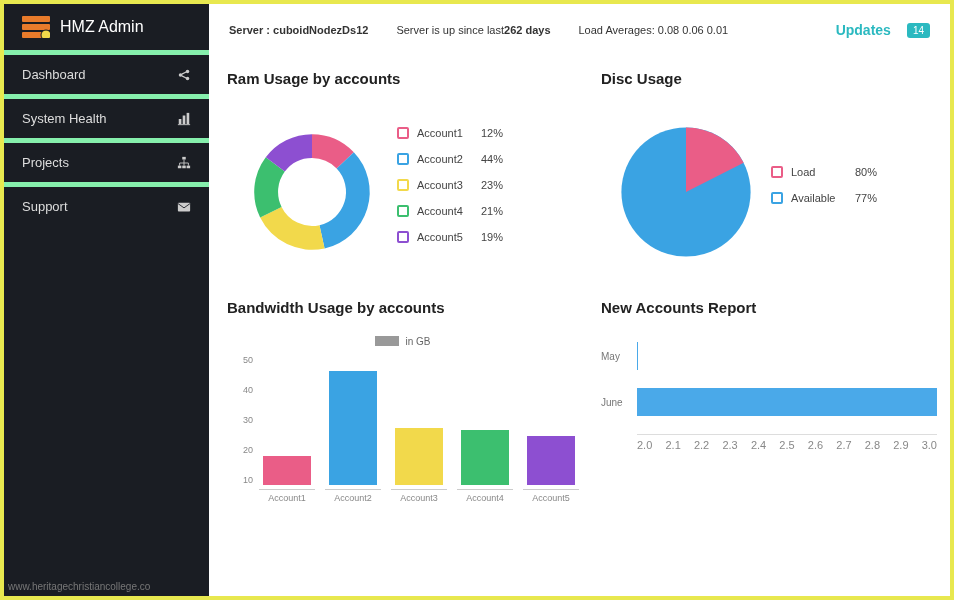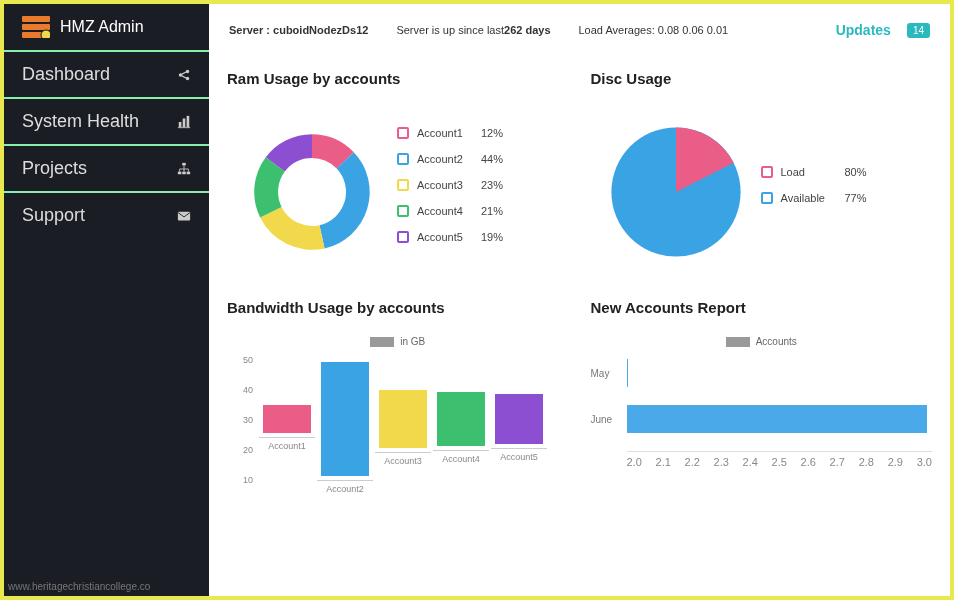--- a/index.html
+++ b/index.html
@@ -2,43 +2,43 @@
 <html><head>
 <meta charset="utf-8">
 <style>
 *{margin:0;padding:0;box-sizing:border-box;font-family:Arial,Helvetica,sans-serif}
 body{background:#fff;border:4px solid #e8e84f;width:954px;height:600px;overflow:hidden;position:relative}
 .sidebar{width:205px;height:100%;background:#1a1d23;float:left}
 .logo{display:flex;align-items:center;padding:12px 18px;color:#fff}
 .logo-icon{width:28px;height:22px;margin-right:10px;position:relative}
 .logo-icon svg{width:100%;height:100%}
 .logo-text{font-weight:normal;font-size:16px}
-.nav-item{display:flex;align-items:center;justify-content:space-between;padding:12px 18px;color:#ddd;font-size:18px;border-top:2px solid #86efac;cursor:pointer}
+.nav-item{display:flex;align-items:center;justify-content:space-between;padding:12px 18px;color:#ddd;font-size:13px;border-top:5px solid #86efac;cursor:pointer}
 .nav-icon{width:14px;height:14px;fill:#ccc}
 .main{margin-left:205px;height:100%;padding:0 18px 0 18px;overflow:hidden;background:#fff;position:relative}
 .topbar{display:flex;align-items:center;padding:18px 2px 14px 2px;font-size:11px;color:#333;border-bottom:none}
 .tb-item{margin-right:28px}
 .tb-item b{font-weight:bold}
 .tb-spacer{flex:1}
 .updates{color:#2bb9c0;font-weight:bold;font-size:14px}
 .badge{display:inline-block;background:#2bb9c0;color:#fff;border-radius:3px;padding:2px 6px;font-size:10px;margin-left:16px}
 .panels{display:grid;grid-template-columns:1fr 1fr;gap:22px;padding-top:18px}
 .panel-title{font-size:15px;font-weight:bold;color:#222;margin-bottom:20px}
 .donut-wrap,.pie-wrap{display:flex;align-items:center}
 .legend{font-size:11px;color:#444}
 .legend-row{display:flex;align-items:center;margin-bottom:14px}
 .sw{width:12px;height:12px;border:2px solid;border-radius:2px;margin-right:8px;background:#fff}
 .leg-lbl{width:64px}
 .leg-val{width:34px;text-align:left}
-.bar-chart{display:flex;align-items:center;height:150px;gap:2px;margin-left:32px;margin-top:0;position:relative}
+.bar-chart{display:flex;align-items:flex-end;height:150px;gap:10px;margin-left:32px;margin-top:0;position:relative}
 .bar-group{width:56px;display:flex;flex-direction:column;align-items:center}
 .bar{width:48px}
 .bar-lbl{font-size:9px;color:#888;margin-top:4px;border-top:1px solid #ccc;width:56px;text-align:center;padding-top:3px}
 .yaxis{position:absolute;left:-28px;bottom:18px;height:130px;display:flex;flex-direction:column;justify-content:space-between;font-size:9px;color:#888;text-align:right;width:22px}
-.chart-legend-top{display:flex;align-items:flex-end;justify-content:center;font-size:10px;color:#666;margin-bottom:6px}
+.chart-legend-top{display:flex;align-items:flex-start;justify-content:center;font-size:10px;color:#666;margin-bottom:6px}
 .sw2{width:24px;height:10px;background:#999;margin-right:6px}
 .hbar-area{padding-top:6px}
 .hbar-row{display:flex;align-items:center;font-size:10px;color:#777;margin-bottom:18px}
 .hbar-lbl{width:36px}
 .hbar{height:28px;background:#4aa9e9}
 .xaxis{display:flex;justify-content:space-between;font-size:11px;color:#888;margin-left:36px;border-top:1px solid #ddd;padding-top:4px}
 .watermark{position:absolute;left:4px;bottom:4px;font-size:10px;color:#777}
 </style>
 </head>
 <body>
@@ -207,24 +207,20 @@
     </div>
           <div class="bar-group">
       <div class="bar" style="height:49.4px;background:#8d4fd1"></div>
       <div class="bar-lbl">Account5</div>
     </div>
         </div>
     </div>
 
     <div>
       <div class="panel-title">New Accounts Report</div>
-      <div class="chart-legend-top">
-        <span class="sw2"></span>
-        <span>Accounts</span>
-      </div>
       <div class="hbar-area" id="na-chart">
           <div class="hbar-row">
       <span class="hbar-lbl">May</span>
       <div class="hbar" style="width:1px"></div>
     </div>
           <div class="hbar-row">
       <span class="hbar-lbl">June</span>
       <div class="hbar" style="width:300px"></div>
     </div>
         </div>

